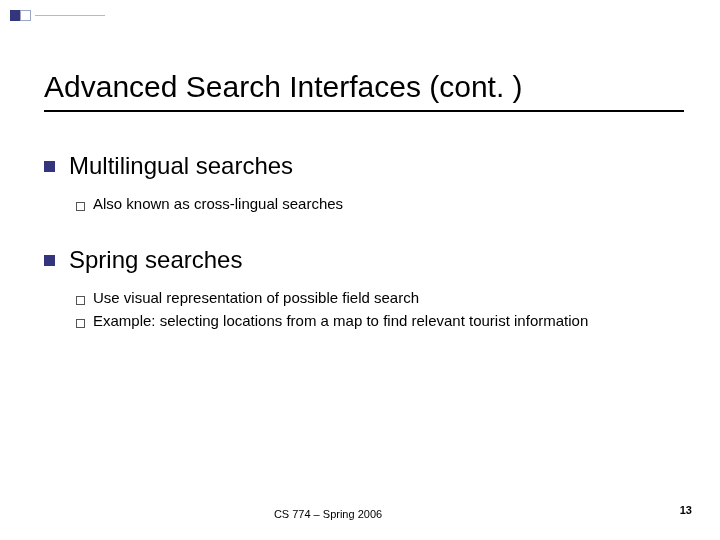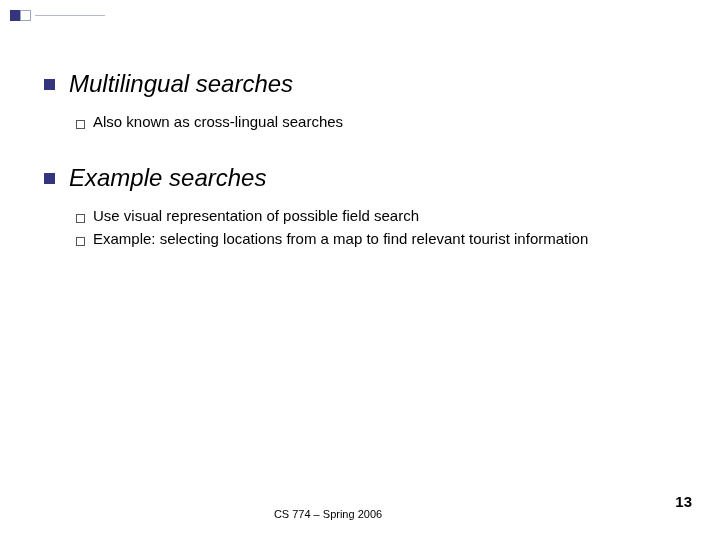--- a/index.html
+++ b/index.html
@@ -54,21 +54,20 @@
     letter-spacing: 0;
   }
   .section {
     margin-bottom: 32px;
   }
   .section-header {
     display: flex;
     align-items: flex-start;
     gap: 14px;
     margin-bottom: 14px;
-    font-style: italic;
   }
   .bullet-l1 {
     width: 11px;
     height: 11px;
     background: #35357e;
     flex-shrink: 0;
     margin-top: 9px;
   }
   .section-title {
     font-size: 24px;
@@ -100,55 +99,56 @@
     position: absolute;
     bottom: 20px;
     left: 0;
     width: 656px;
     text-align: center;
     font-size: 11px;
     color: #000;
   }
   .footer-right {
     position: absolute;
-    bottom: 30px;
+    bottom: 24px;
     right: 28px;
-    font-size: 15px;
+    font-size: 11px;
     font-weight: 700;
     color: #000;
   }
 </style>
 </head>
 <body>
 
 <div class="decoration">
   <div class="deco-square-filled"></div>
   <div class="deco-square-outline"></div>
   <div class="deco-line"></div>
 </div>
 
 <div class="slide">
+  <h1 class="title">Advanced Search Interfaces (cont. )</h1>
 
   <div class="section">
     <div class="section-header">
       <div class="bullet-l1"></div>
       <div class="section-title">Multilingual searches</div>
     </div>
     <div class="subitems">
       <div class="subitem">
         <div class="bullet-l2"></div>
         <div class="subitem-text">Also known as cross-lingual searches</div>
       </div>
     </div>
   </div>
 
   <div class="section">
     <div class="section-header">
       <div class="bullet-l1"></div>
-      <div class="section-title">Example searches</div>
+      <div class="section-title">Spring searches</div>
     </div>
     <div class="subitems">
       <div class="subitem">
         <div class="bullet-l2"></div>
         <div class="subitem-text">Use visual representation of possible field search</div>
       </div>
       <div class="subitem">
         <div class="bullet-l2"></div>
         <div class="subitem-text">Example: selecting locations from a map to find relevant tourist information</div>
       </div>

